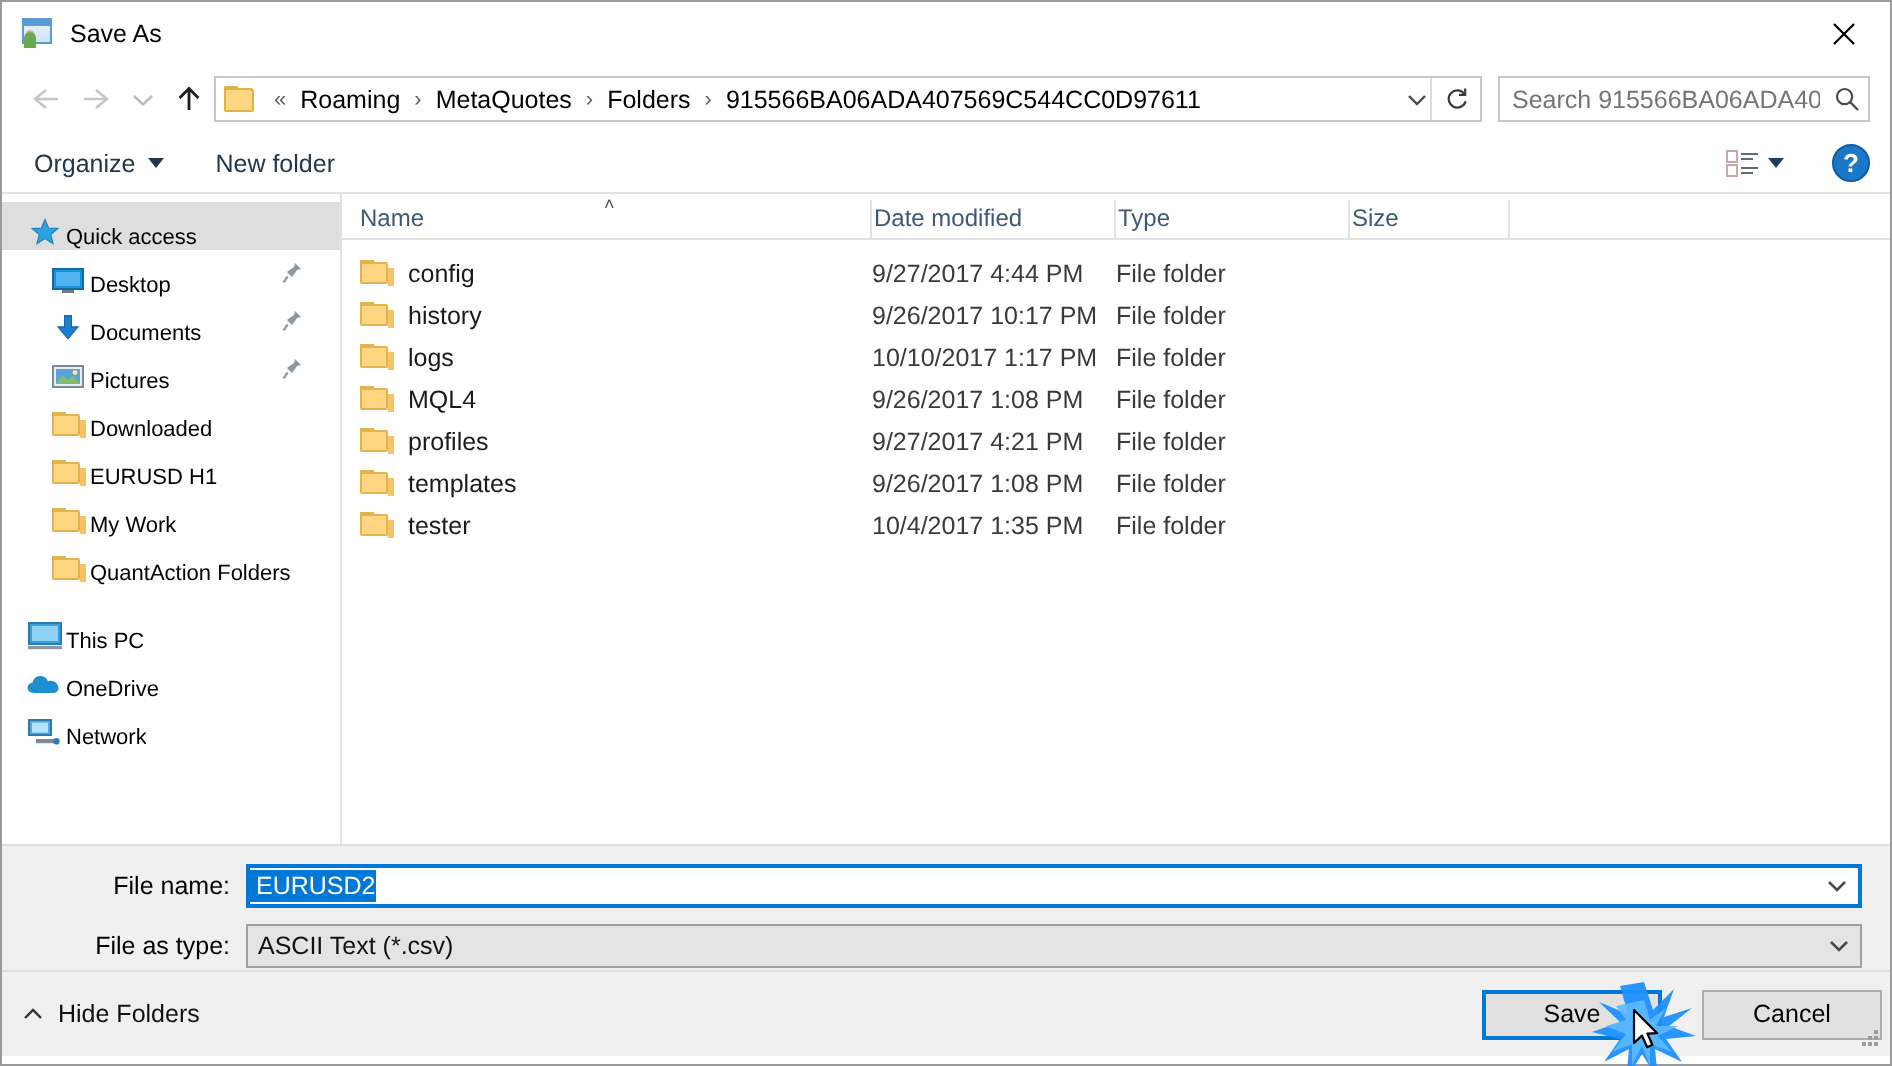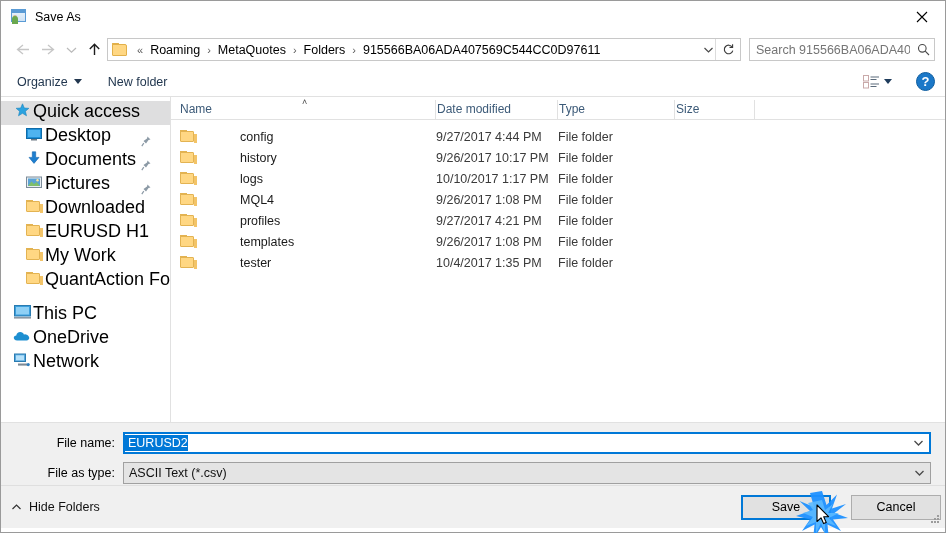--- a/index.html
+++ b/index.html
@@ -60,22 +60,22 @@
   .help-btn{width:19px;height:19px;border-radius:50%;background:#1b78c8;color:#fff;font-size:13px;
       font-weight:bold;display:flex;align-items:center;justify-content:center;margin-left:14px;
       border:1px solid #0f5ea0;box-sizing:border-box;}
 
   
   .body{display:flex;height:325px;border-bottom:1px solid #e1e1e1;}
 
   
   .sidebar{width:170px;flex:none;background:#ffffff;border-right:1px solid #e1e1e1;
       padding-top:4px;box-sizing:border-box;overflow:hidden;}
-  .side-item{height:24px;display:flex;align-items:flex-start;padding-left:10px;box-sizing:border-box;
-      font-size:18px;color:#000;position:relative;white-space:nowrap;}
+  .side-item{height:24px;display:flex;align-items:flex-end;padding-left:10px;box-sizing:border-box;
+      font-size:11px;color:#000;position:relative;white-space:nowrap;}
   .side-item.selected{background:#dededf;}
   .side-item .ico{width:22px;height:18px;flex:none;display:flex;align-items:center;justify-content:center;position:relative;}
   .side-item .lbl{overflow:hidden;}
   .side-item.indent{padding-left:22px;}
   .side-item.group{padding-left:10px;}
   .pin{position:absolute;right:19px;top:6px;}
 
   .folder-ico{position:relative;width:16px;height:13px;}
   .folder-ico .fb{position:absolute;left:0;top:1px;width:14px;height:11px;background:#ffd783;
       border:1px solid #e3b352;box-sizing:border-box;border-radius:1px;}
@@ -86,21 +86,21 @@
   
   .filepane{flex:1;background:#ffffff;position:relative;overflow:hidden;}
   .colhdr{height:22px;display:flex;align-items:flex-end;border-bottom:1px solid #e1e1e1;
       position:relative;background:#fff;}
   .col{font-size:12px;color:#3c5a78;padding:0 0 3px 1px;box-sizing:border-box;
       border-left:1px solid #e1e1e1;height:19px;display:flex;align-items:flex-end;}
   .col:first-child{border-left:none;padding-left:9px;}
   .sortcaret{position:absolute;left:131px;top:0px;color:#4d4d4d;font-size:9px;}
   .rows{padding-top:6px;}
   .row{height:21px;display:flex;align-items:center;font-size:12.5px;color:#1a1a1a;}
-  .cell-name{display:flex;align-items:center;padding-left:9px;box-sizing:border-box;gap:36px;}
+  .cell-name{display:flex;align-items:center;padding-left:9px;box-sizing:border-box;}
   .cell-name .folder-ico{margin-right:8px;}
   .cell-date{color:#3a3a3a;box-sizing:border-box;padding-left:1px;}
   .cell-type{color:#3a3a3a;box-sizing:border-box;padding-left:1px;}
   .cell-size{box-sizing:border-box;}
 
   
   .formarea{height:62px;background:#f0f0f0;position:relative;}
   .frow{display:flex;align-items:center;height:24px;position:absolute;left:0;right:0;}
   .frow.r1{top:8px;}
   .frow.r2{top:38px;}

